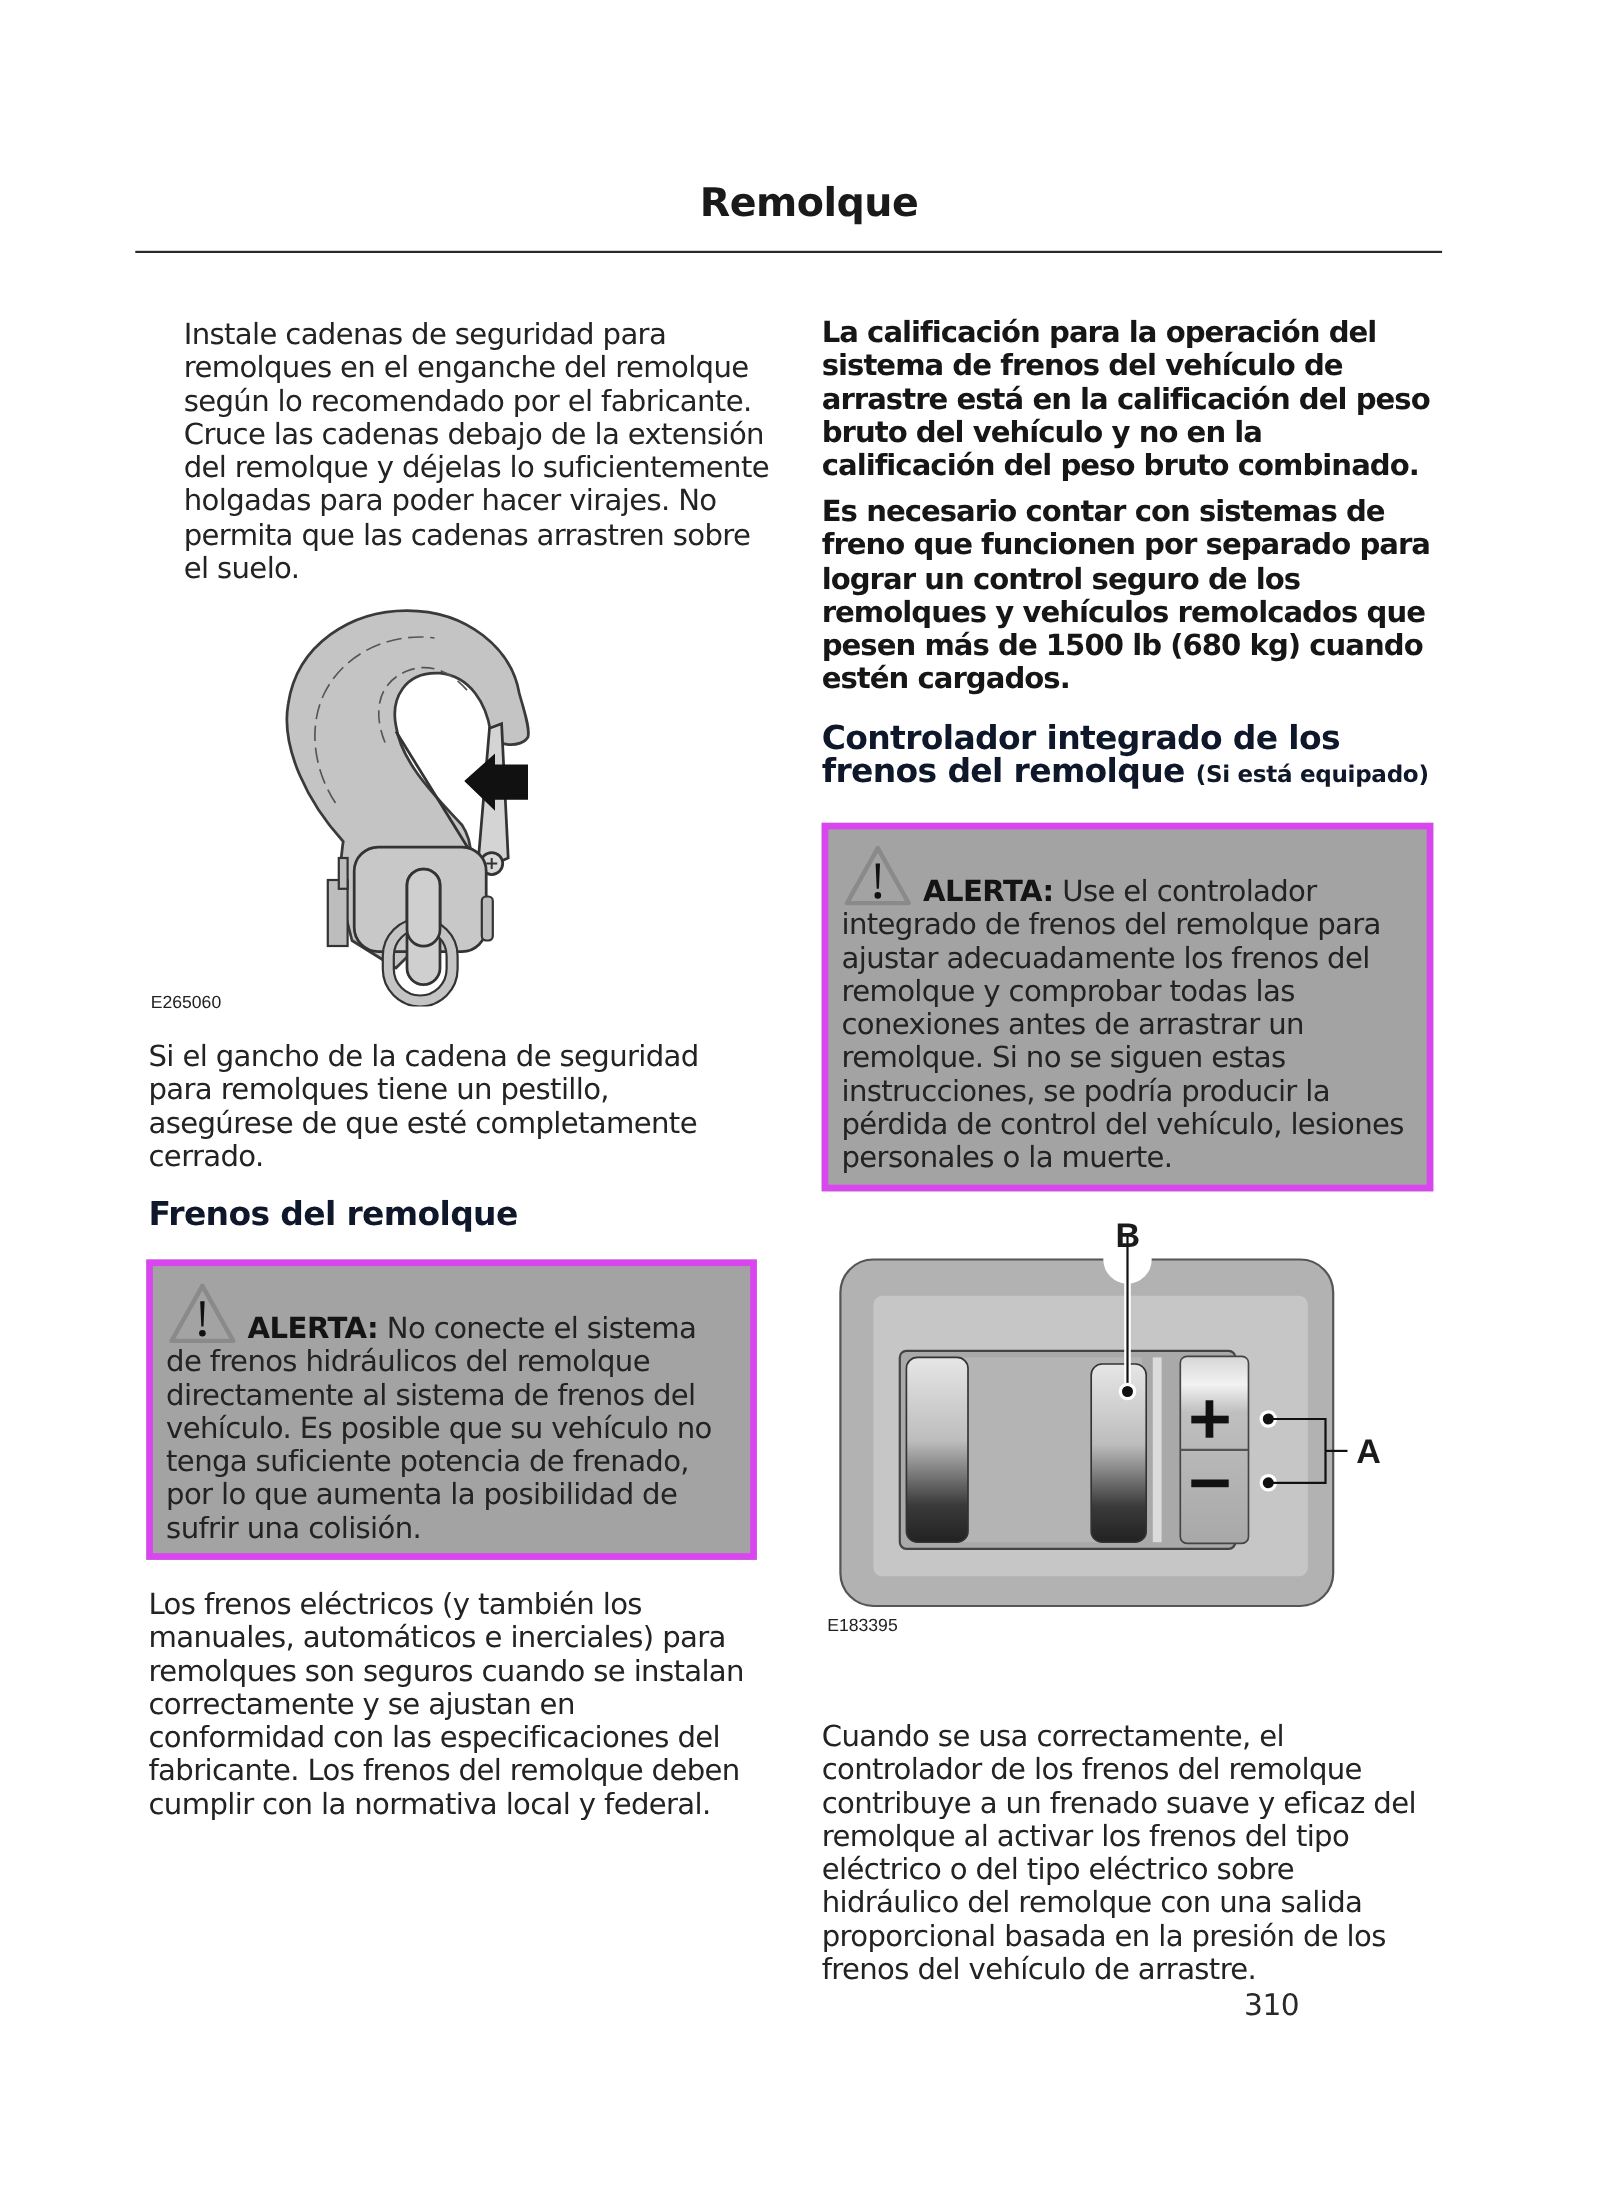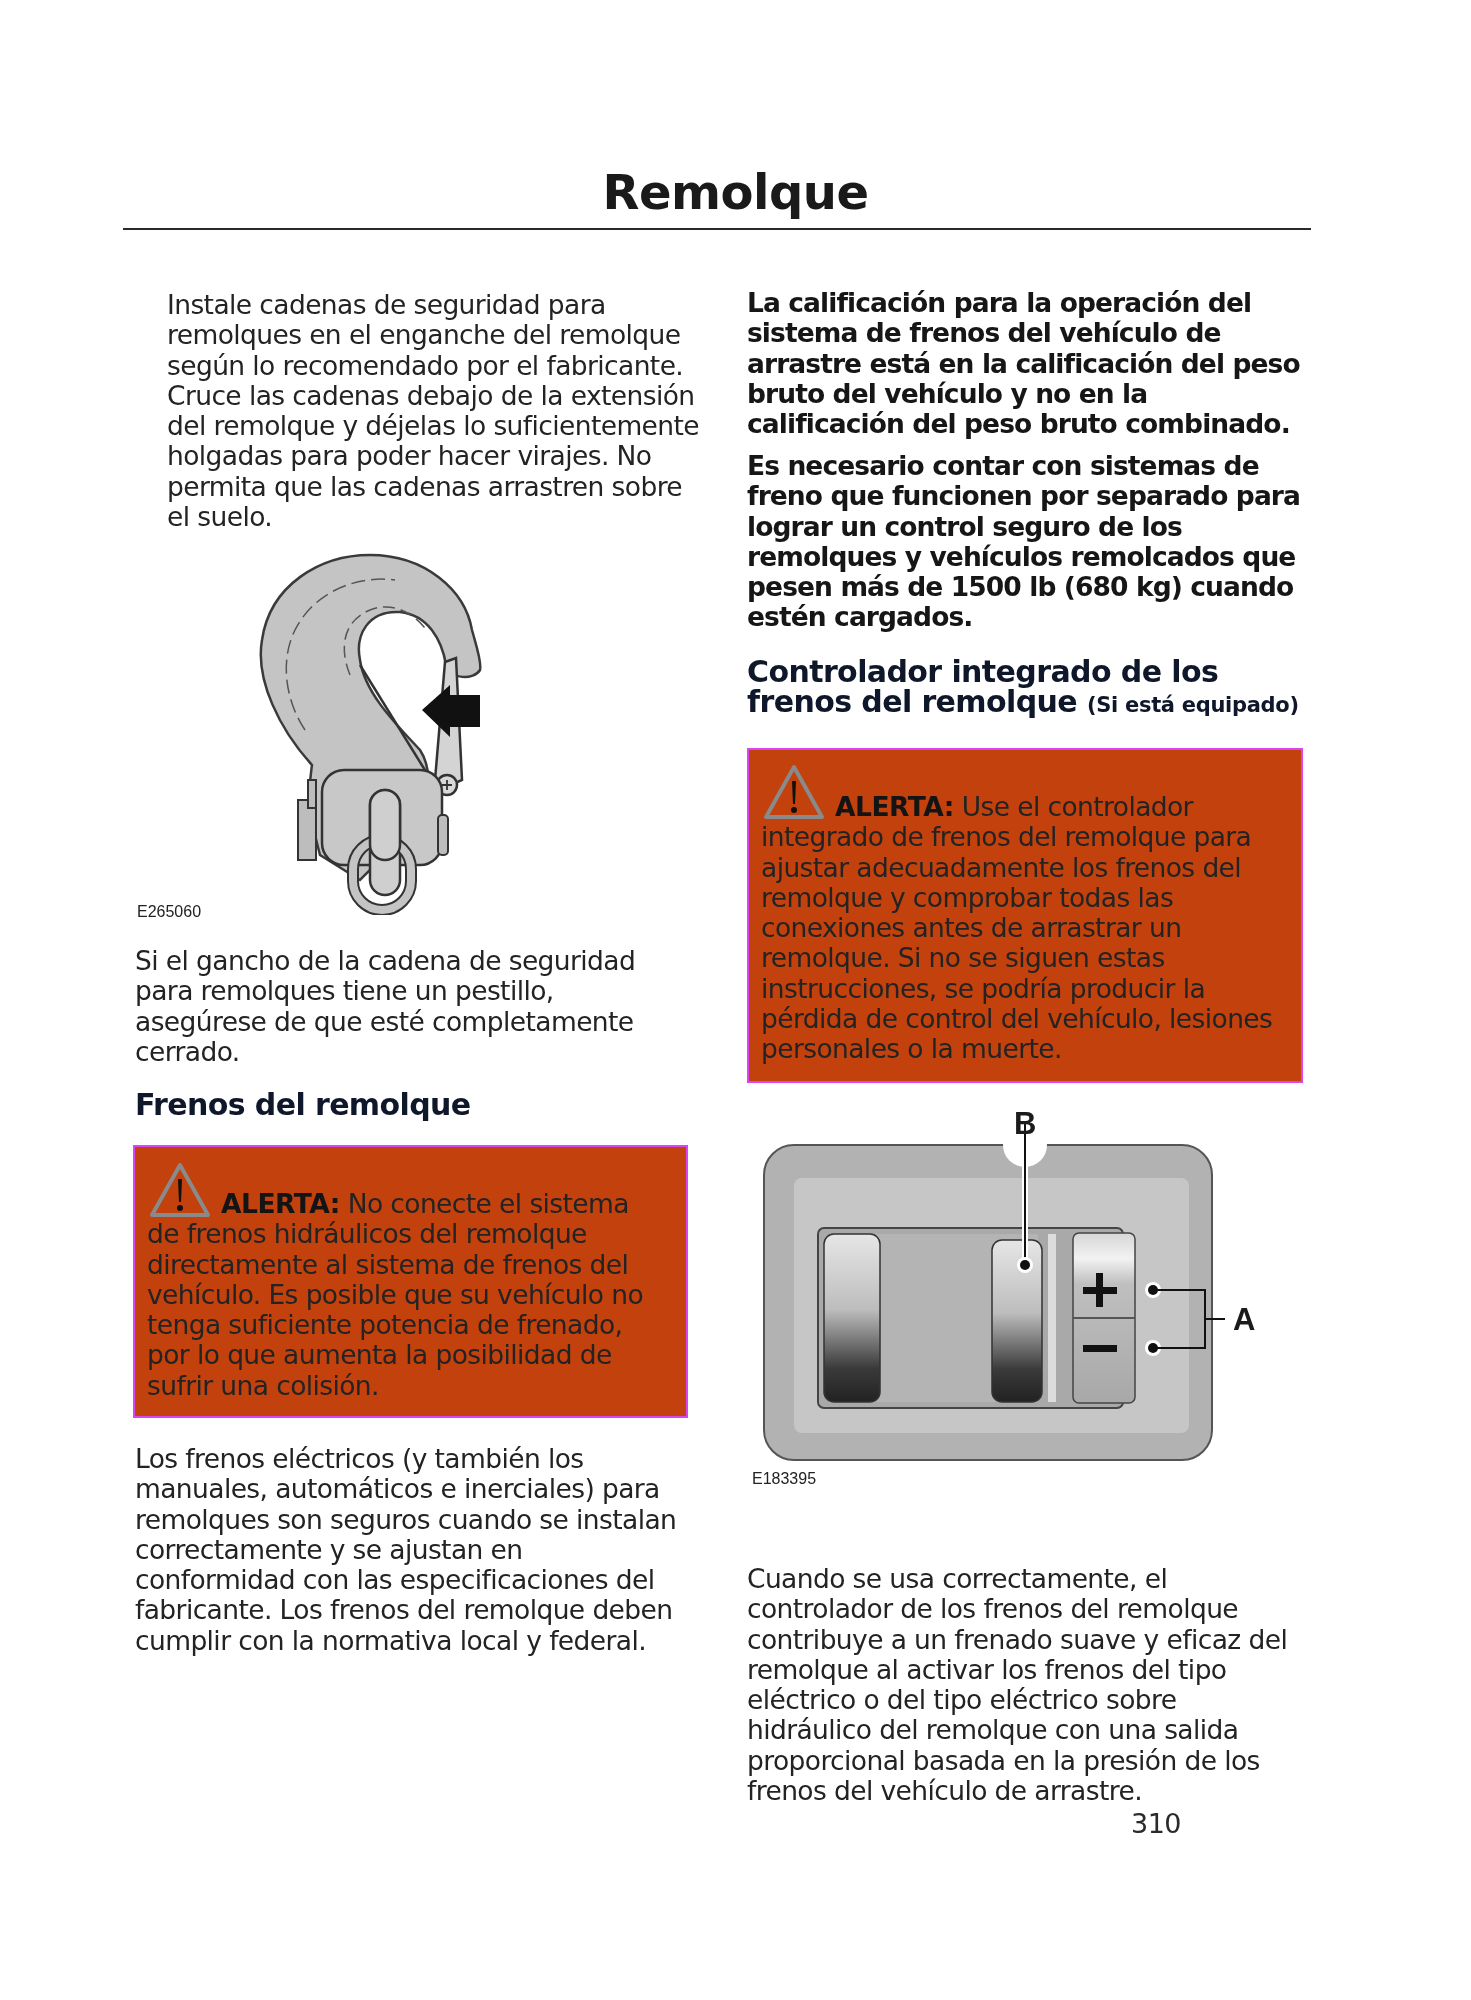--- a/index.html
+++ b/index.html
@@ -1,40 +1,40 @@
 <!DOCTYPE html>
 <html><head>
 <meta charset="utf-8">
 <style>
   * { box-sizing: border-box; margin: 0; padding: 0; }
   html, body { width: 1471px; height: 2000px; background: #ffffff; }
   body { position: relative; font-family: "DejaVu Sans", sans-serif; color: #1e1e1e; overflow: hidden; }
 
   .page-title {
     position: absolute; left: 0; width: 1471px; top: 164px;
-    text-align: center; font-size: 48px; font-weight: bold; letter-spacing: -0.5px;
+    text-align: center; font-size: 36px; font-weight: bold; letter-spacing: -0.5px;
     color: #1a1a1a;
   }
   .title-rule {
     position: absolute; left: 123px; width: 1188px; top: 228px; height: 2px; background: #2a2a2a;
   }
 
   .para {
     position: absolute; font-size: 26.5px; line-height: 30.3px; letter-spacing: -0.6px;
     color: #232323; white-space: pre-line; font-weight: normal;
   }
   .para.bold { font-weight: bold; letter-spacing: -0.9px; color: #161616; }
 
   .heading {
     position: absolute; font-weight: bold; font-size: 30px; line-height: 30px; letter-spacing: -0.6px; color: #0f172a;
   }
   .heading .small { font-size: 21px; letter-spacing: -0.3px; }
 
   .alert-box {
-    position: absolute; border: 2px solid #d946ef; background: #c2410c;
+    position: absolute; border: 6px solid #d946ef; background: #a3a3a3;
   }
   .alert-text {
     position: absolute; font-size: 26.5px; line-height: 30.3px; letter-spacing: -0.6px; color: #232323;
   }
   .alert-text .first-line { display: block; padding-left: 74px; }
   .alert-text .alert-label { font-weight: bold; letter-spacing: -0.5px; color: #141414; }
   .alert-text .rest { white-space: pre-line; }
   .warn-icon { position: absolute; width: 62px; height: 56px; }
 
   .fig { position: absolute; }

